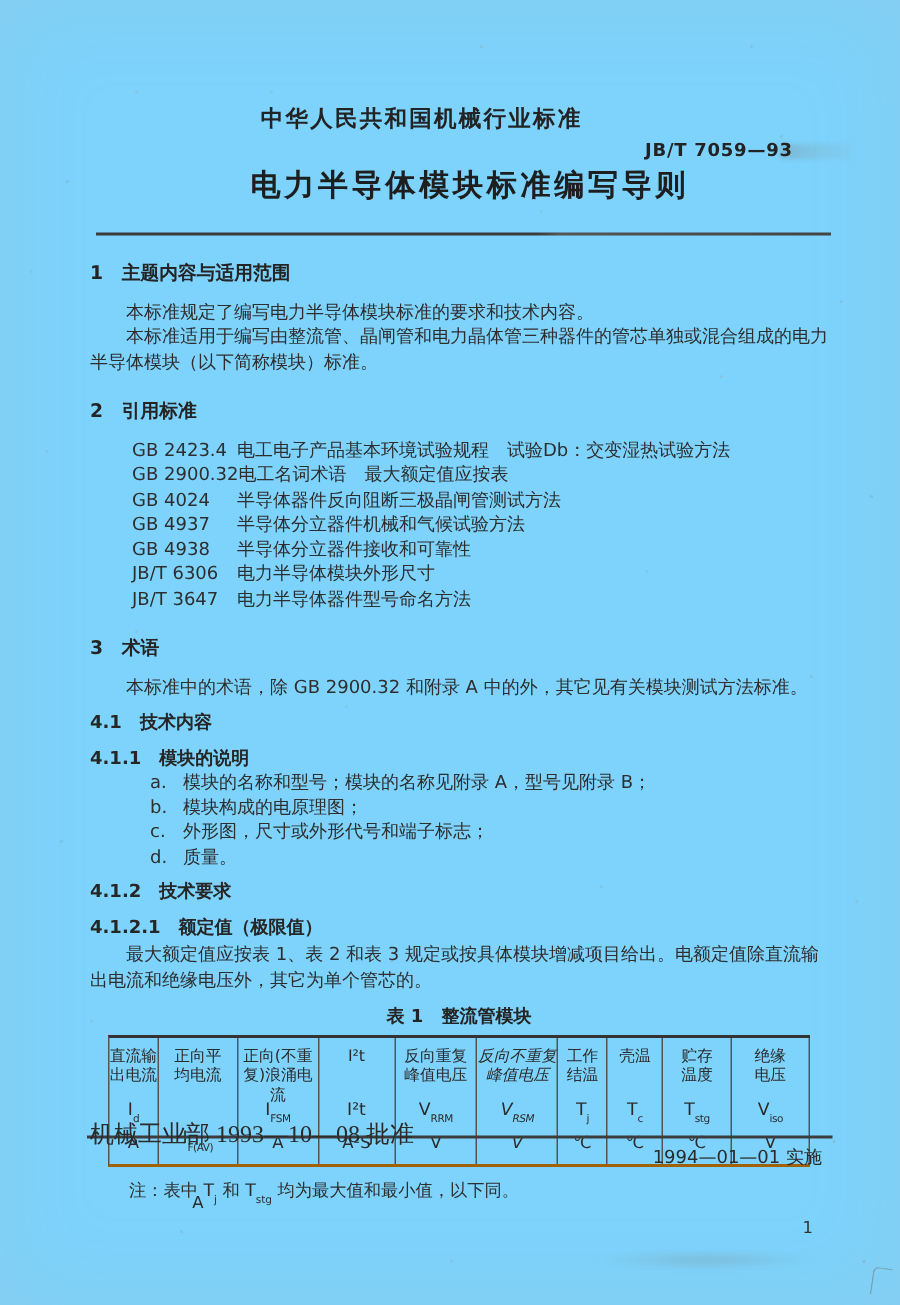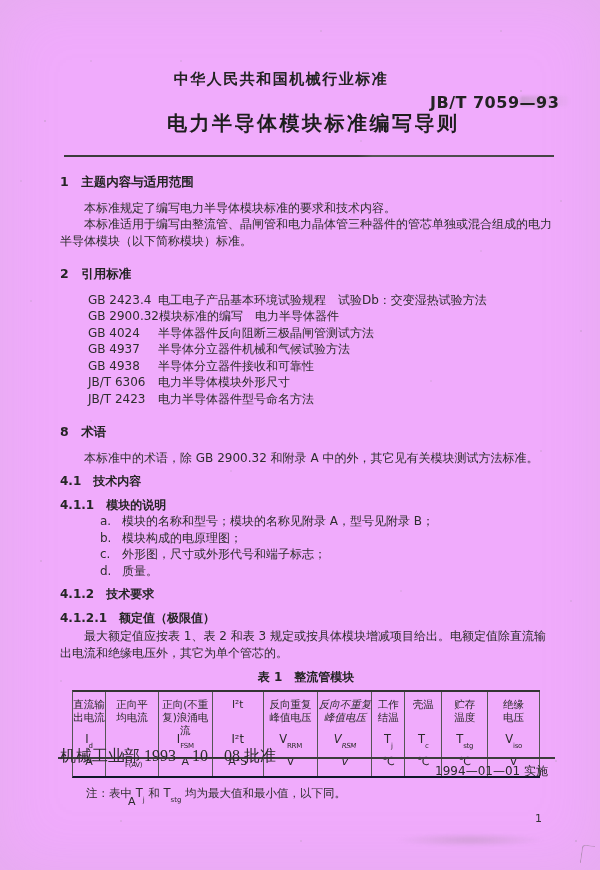--- a/index.html
+++ b/index.html
@@ -1,19 +1,19 @@
 <!DOCTYPE html>
 <html><head>
 <meta charset="utf-8">
 <style>
   html,body{margin:0;padding:0;}
   body{width:600px;height:870px;background:#efefed;}
   .page{
     position:relative;width:600px;height:870px;overflow:hidden;
-    background:#f0abfc;
+    background:#7dd3fc;
     box-shadow:inset 0 0 60px rgba(180,180,170,0.18);
     font-family:"DejaVu Sans","Liberation Sans",sans-serif;
     color:#2b2b2b;
   }
   
   .noise{position:absolute;top:0;left:0;width:2px;height:2px;border-radius:50%;
     background:rgba(130,130,125,0.0);
     box-shadow:
       44px 120px 0 rgba(140,140,135,.30), 180px 60px 0 rgba(150,150,145,.22),
       320px 30px 0 rgba(150,150,145,.25), 520px 90px 0 rgba(140,140,135,.28),
@@ -36,21 +36,21 @@
   .smudge-bottom{position:absolute;top:833px;left:395px;width:150px;height:14px;
     background:radial-gradient(ellipse at center,rgba(120,120,110,.22),rgba(120,120,110,0) 70%);
     filter:blur(1.5px);}
   .corner-mark{position:absolute;top:845px;left:581px;width:12px;height:18px;
     border-left:1.5px solid rgba(110,110,105,.45);border-top:1.5px solid rgba(110,110,105,.35);
     border-radius:4px 0 0 0;transform:rotate(8deg);}
 
   
   .std-class{position:absolute;top:70px;left:0;width:562px;text-align:center;
     font-size:15px;font-weight:700;letter-spacing:1.5px;color:#232323;}
-  .std-code{position:absolute;top:93px;left:430px;font-size:16px;font-weight:700;
+  .std-code{position:absolute;top:93px;left:430px;font-size:12px;font-weight:700;
     letter-spacing:.5px;color:#232323;}
   .doc-title{position:absolute;top:110px;left:167px;font-size:20px;font-weight:700;
     letter-spacing:2.5px;color:#1e1e1e;}
   .header-rule{position:absolute;top:155px;left:64px;width:490px;height:2px;
     background:linear-gradient(90deg,#3c3c3c 0%,#3c3c3c 60%,#555 63%,#444 100%);}
 
   
   .main{position:absolute;top:174px;left:60px;width:494px;font-size:12px;line-height:16.5px;color:#2e2e2e;}
   .h-sec{font-weight:700;font-size:12.5px;color:#242424;margin:0 0 9px 0;}
   .mt-lg{margin-top:17px;}
@@ -58,21 +58,21 @@
   .ref-row{display:flex;margin-left:28px;}
   .ref-code{flex:0 0 70px;white-space:nowrap;}
   .ref-title{flex:1;}
   .item-row{display:flex;margin-left:40px;}
   .item-label{flex:0 0 22px;}
   .h-sub{font-weight:600;color:#262626;margin:7px 0 0 0;}
 
   
   .tbl-wrap{margin:8px 0 0 12px;width:468px;}
   .tbl-caption{text-align:center;font-weight:700;font-size:12px;margin-bottom:4px;color:#242424;}
-  .t1{display:flex;border-top:2px solid #333;border-bottom:2px solid #0f172a;height:84px;
+  .t1{display:flex;border-top:2px solid #333;border-bottom:2px solid #a16207;height:84px;
       border-left:1px solid #555;}
   .t1 .col{box-sizing:border-box;border-right:1px solid #555;display:flex;flex-direction:column;
       align-items:center;padding-top:6px;}
   .cn{font-size:10.5px;line-height:13px;text-align:center;height:28px;color:#2b2b2b;}
   .cn span{display:block;}
   .sym{font-size:11.5px;margin-top:5px;color:#2b2b2b;}
   .sym sub{font-size:7px;position:relative;top:2px;letter-spacing:-0.3px;}
   .unit{font-size:11px;margin-top:2px;color:#2b2b2b;}
   .c0{width:33px;}.c1{width:53px;gap:21px;}.c2{width:54px;}.c3{width:51px;}.c4{width:55px;}
   .c5{width:54px;font-style:italic;}.c6{width:33px;}.c7{width:37px;}.c8{width:46px;}.c9{width:52px;}
@@ -106,44 +106,44 @@
     <p class="para">本标准规定了编写电力半导体模块标准的要求和技术内容。</p>
     <p class="para">本标准适用于编写由整流管、晶闸管和电力晶体管三种器件的管芯单独或混合组成的电力半导体模块（以下简称模块）标准。</p>
 
     <div class="h-sec mt-lg">2　引用标准</div>
     <div class="ref-row">
       <span class="ref-code">GB 2423.4</span>
       <span class="ref-title">电工电子产品基本环境试验规程　试验Db：交变湿热试验方法</span>
     </div>
     <div class="ref-row">
       <span class="ref-code">GB 2900.32</span>
-      <span class="ref-title">模块标准的编写　电力半导体器件</span>
+      <span class="ref-title">电工名词术语　最大额定值应按表</span>
     </div>
     <div class="ref-row">
       <span class="ref-code">GB 4024</span>
       <span class="ref-title">半导体器件反向阻断三极晶闸管测试方法</span>
     </div>
     <div class="ref-row">
       <span class="ref-code">GB 4937</span>
       <span class="ref-title">半导体分立器件机械和气候试验方法</span>
     </div>
     <div class="ref-row">
       <span class="ref-code">GB 4938</span>
       <span class="ref-title">半导体分立器件接收和可靠性</span>
     </div>
     <div class="ref-row">
       <span class="ref-code">JB/T 6306</span>
       <span class="ref-title">电力半导体模块外形尺寸</span>
     </div>
     <div class="ref-row">
-      <span class="ref-code">JB/T 2423</span>
+      <span class="ref-code">JB/T 3647</span>
       <span class="ref-title">电力半导体器件型号命名方法</span>
     </div>
 
-    <div class="h-sec mt-lg">8　术语</div>
+    <div class="h-sec mt-lg">3　术语</div>
     <p class="para">本标准中的术语，除 GB 2900.32 和附录 A 中的外，其它见有关模块测试方法标准。</p>
 
     <div class="h-sub">4.1　技术内容</div>
     <div class="h-sub">4.1.1　模块的说明</div>
 
     <div class="item-row">
       <span class="item-label">a.</span>
       <span>模块的名称和型号；模块的名称见附录 A，型号见附录 B；</span>
     </div>
     <div class="item-row">

